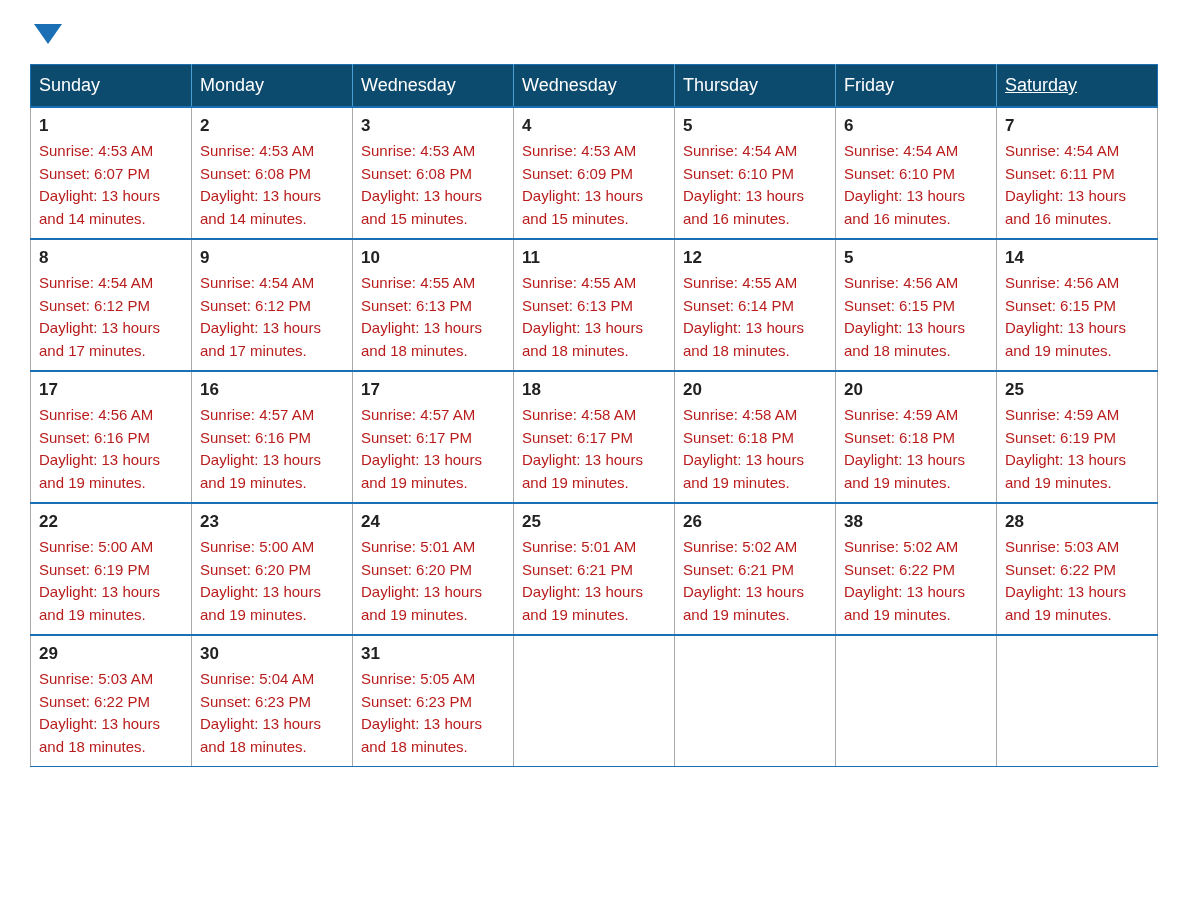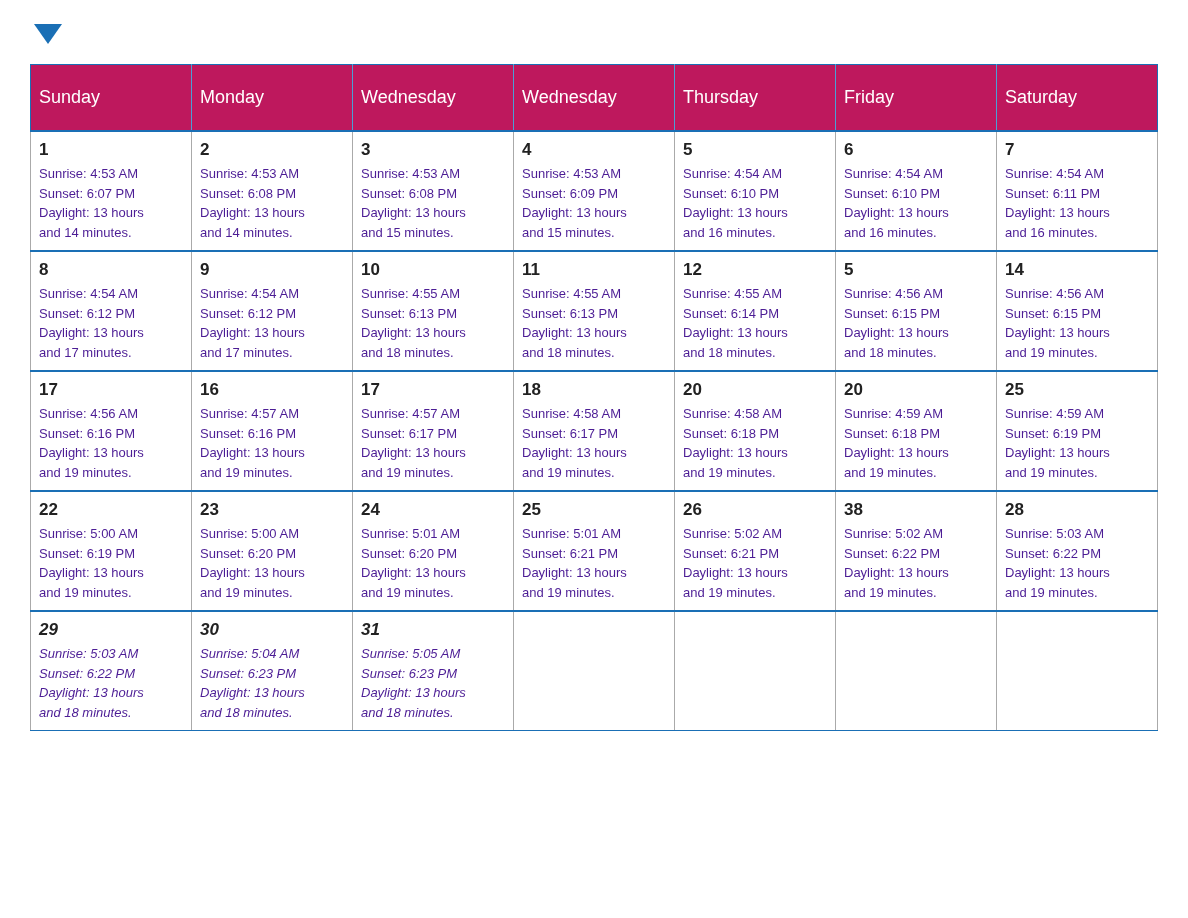--- a/index.html
+++ b/index.html
@@ -59,52 +59,52 @@
       font-size: 22px;
       color: #444;
       margin-top: 6px;
     }
     .calendar-table {
       width: 100%;
       border-collapse: collapse;
       border: 1px solid #1a6fb5;
     }
     .calendar-table th {
-      background: #be185d;
+      background: #0c4a6e;
       color: #fff;
       font-size: 18px;
       font-weight: normal;
-      padding: 22px 8px;
+      padding: 10px 8px;
       text-align: left;
       border-right: 1px solid #4a9fd5;
     }
     .calendar-table th:last-child {
       border-right: none;
+      text-decoration: underline;
     }
     .calendar-table td {
       vertical-align: top;
       border: 1px solid #aaa;
       padding: 8px;
       width: calc(100%/7);
       min-height: 110px;
     }
     .calendar-table tr:last-child td {
       border-bottom: 1px solid #1a6fb5;
-      font-style: italic;
     }
     .day-number {
       font-size: 17px;
       font-weight: bold;
       color: #222;
       margin-bottom: 4px;
       display: block;
     }
     .day-info {
-      font-size: 13px;
-      color: #4c1d95;
+      font-size: 15px;
+      color: #b91c1c;
       line-height: 1.5;
     }
     .empty-cell {
       background: #fff;
       border: 1px solid #aaa;
     }
     .week-row td {
       border-top: 2px solid #1a6fb5;
     }
   </style>

